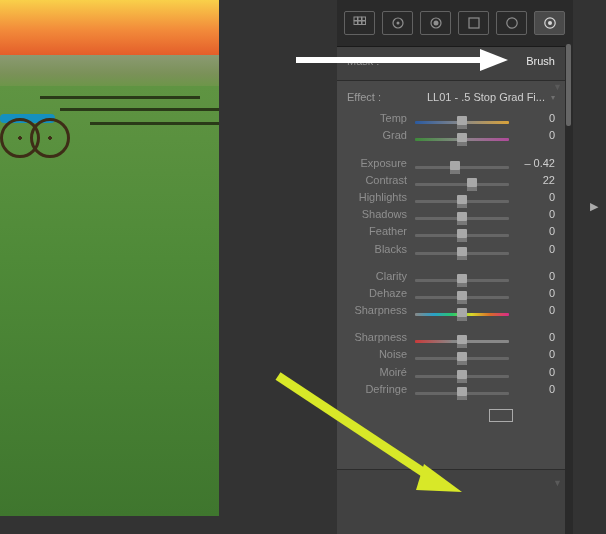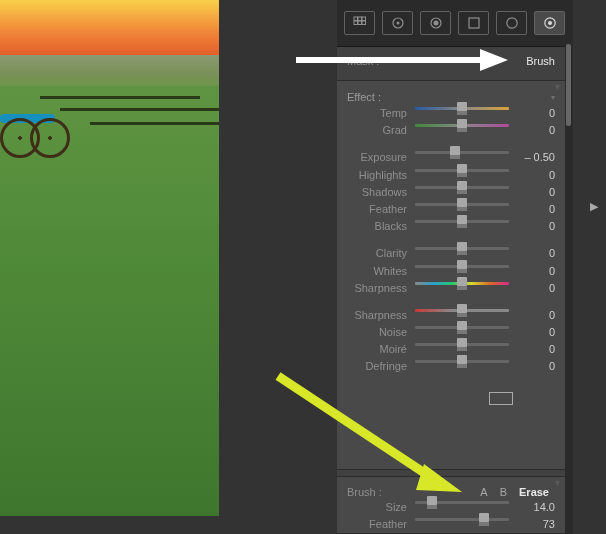--- a/index.html
+++ b/index.html
@@ -26,21 +26,21 @@
 .maskrow{position:absolute;left:0;top:50px;width:228px;height:22px;display:flex;align-items:center;padding:0 10px;box-sizing:border-box;color:#8f8f8f}
 .maskrow .sp{flex:1}
 .maskrow .brush{color:#e8e8e8;font-weight:500}
 .section{position:absolute;left:0;width:228px;background:#494949;border-top:1px solid #2c2c2c;border-bottom:1px solid #2c2c2c;box-sizing:border-box;padding:6px 10px 8px 10px}
 .sec1{top:80px;height:390px}
 .row{display:flex;align-items:center;height:18px}
 .row.eff{height:20px;color:#9c9c9c}
 .row.eff .sp{flex:1}
 .row.eff .preset{color:#cfcfcf}
 .row.eff .tri{margin-left:6px;font-size:8px;color:#707070}
-.slrow{display:flex;align-items:flex-start;height:17.2px}
+.slrow{display:flex;align-items:flex-end;height:17.2px}
 .lbl{width:60px;text-align:right;padding-right:8px;color:#8f8f8f;font-size:11px}
 .slider{flex:1;height:3px;background:#666;position:relative;border-radius:1px}
 .slider.temp{background:linear-gradient(to right,#2a5aa0,#888,#d9a23a)}
 .slider.tint{background:linear-gradient(to right,#3e8a3a,#888,#b04a9a)}
 .slider.sat{background:linear-gradient(to right,#888,#2aa0c8,#2ac86a,#d8d82a,#d86a2a,#d82a8a)}
 .slider.sharp{background:linear-gradient(to right,#c83a3a,#888 40%,#888)}
 .knob{position:absolute;top:-5px;width:10px;height:13px;background:#a8a8a8;border-radius:1px;box-shadow:inset 0 -4px 0 #787878;margin-left:-5px}
 .val{width:42px;text-align:right;color:#cfcfcf;padding-left:4px;font-size:11px}
 .gap{height:10px}
 .colorrow{display:flex;justify-content:flex-end;padding-right:42px;margin-top:4px}
@@ -129,20 +129,21 @@
     <span>Mask :</span>
     <span class="sp"></span>
     <span style="visibility:hidden">New</span>
     <span class="brush" style="margin-left:28px">Brush</span>
   </div>
 
   <div class="section sec1">
     <div class="row eff">
       <span>Effect :</span>
       <span class="sp"></span>
+      <span class="preset">LL01 - .5 Stop Grad Fi...</span>
       <span class="tri">▾</span>
     </div>
     <div id="sl-g1">
             <div class="slrow">
               <span class="lbl">Temp</span>
               <div class="slider temp">
                 <div class="knob" style="left:50%"></div>
               </div>
               <span class="val">0</span>
             </div>
@@ -154,21 +155,28 @@
               <span class="val">0</span>
             </div>
           </div>
     <div class="gap"></div>
     <div id="sl-g2">
             <div class="slrow">
               <span class="lbl">Exposure</span>
               <div class="slider ">
                 <div class="knob" style="left:43%"></div>
               </div>
-              <span class="val">– 0.50</span>
+              <span class="val">– 0.42</span>
+            </div>
+            <div class="slrow">
+              <span class="lbl">Contrast</span>
+              <div class="slider ">
+                <div class="knob" style="left:61%"></div>
+              </div>
+              <span class="val">22</span>
             </div>
             <div class="slrow">
               <span class="lbl">Highlights</span>
               <div class="slider ">
                 <div class="knob" style="left:50%"></div>
               </div>
               <span class="val">0</span>
             </div>
             <div class="slrow">
               <span class="lbl">Shadows</span>
@@ -195,21 +203,21 @@
     <div class="gap"></div>
     <div id="sl-g3">
             <div class="slrow">
               <span class="lbl">Clarity</span>
               <div class="slider ">
                 <div class="knob" style="left:50%"></div>
               </div>
               <span class="val">0</span>
             </div>
             <div class="slrow">
-              <span class="lbl">Whites</span>
+              <span class="lbl">Dehaze</span>
               <div class="slider ">
                 <div class="knob" style="left:50%"></div>
               </div>
               <span class="val">0</span>
             </div>
             <div class="slrow">
               <span class="lbl">Sharpness</span>
               <div class="slider sat">
                 <div class="knob" style="left:50%"></div>
               </div>
@@ -247,43 +255,20 @@
               <span class="val">0</span>
             </div>
           </div>
     <div class="gap"></div>
     <div class="colorrow">
             <div class="swatch"></div>
           </div>
   </div>
   <div class="disc disc1">▼</div>
 
-  <div class="section sec2">
-    <div class="brow">
-      <span>Brush :</span>
-      <span class="sp"></span>
-      <span class="opt">A</span>
-      <span class="opt">B</span>
-      <span class="opt sel">Erase</span>
-    </div>
-    <div class="slrow">
-      <span class="lbl">Size</span>
-      <div class="slider">
-              <div class="knob" id="k-size" style="left: 18%;"></div>
-            </div>
-      <span class="val">14.0</span>
-    </div>
-    <div class="slrow">
-      <span class="lbl">Feather</span>
-      <div class="slider">
-              <div class="knob" id="k-feather" style="left: 73%;"></div>
-            </div>
-      <span class="val">73</span>
-    </div>
-  </div>
   <div class="disc disc2">▼</div>
 
   <div class="scrolltrack"></div>
   <div class="scrollthumb"></div>
  </div>
 </div>
 <div class="expand">▶</div>
 
 <svg class="arrowWhite" viewBox="0 0 212 26">
   <line x1="0" y1="13" x2="186" y2="13" stroke="#fff" stroke-width="6"></line>

